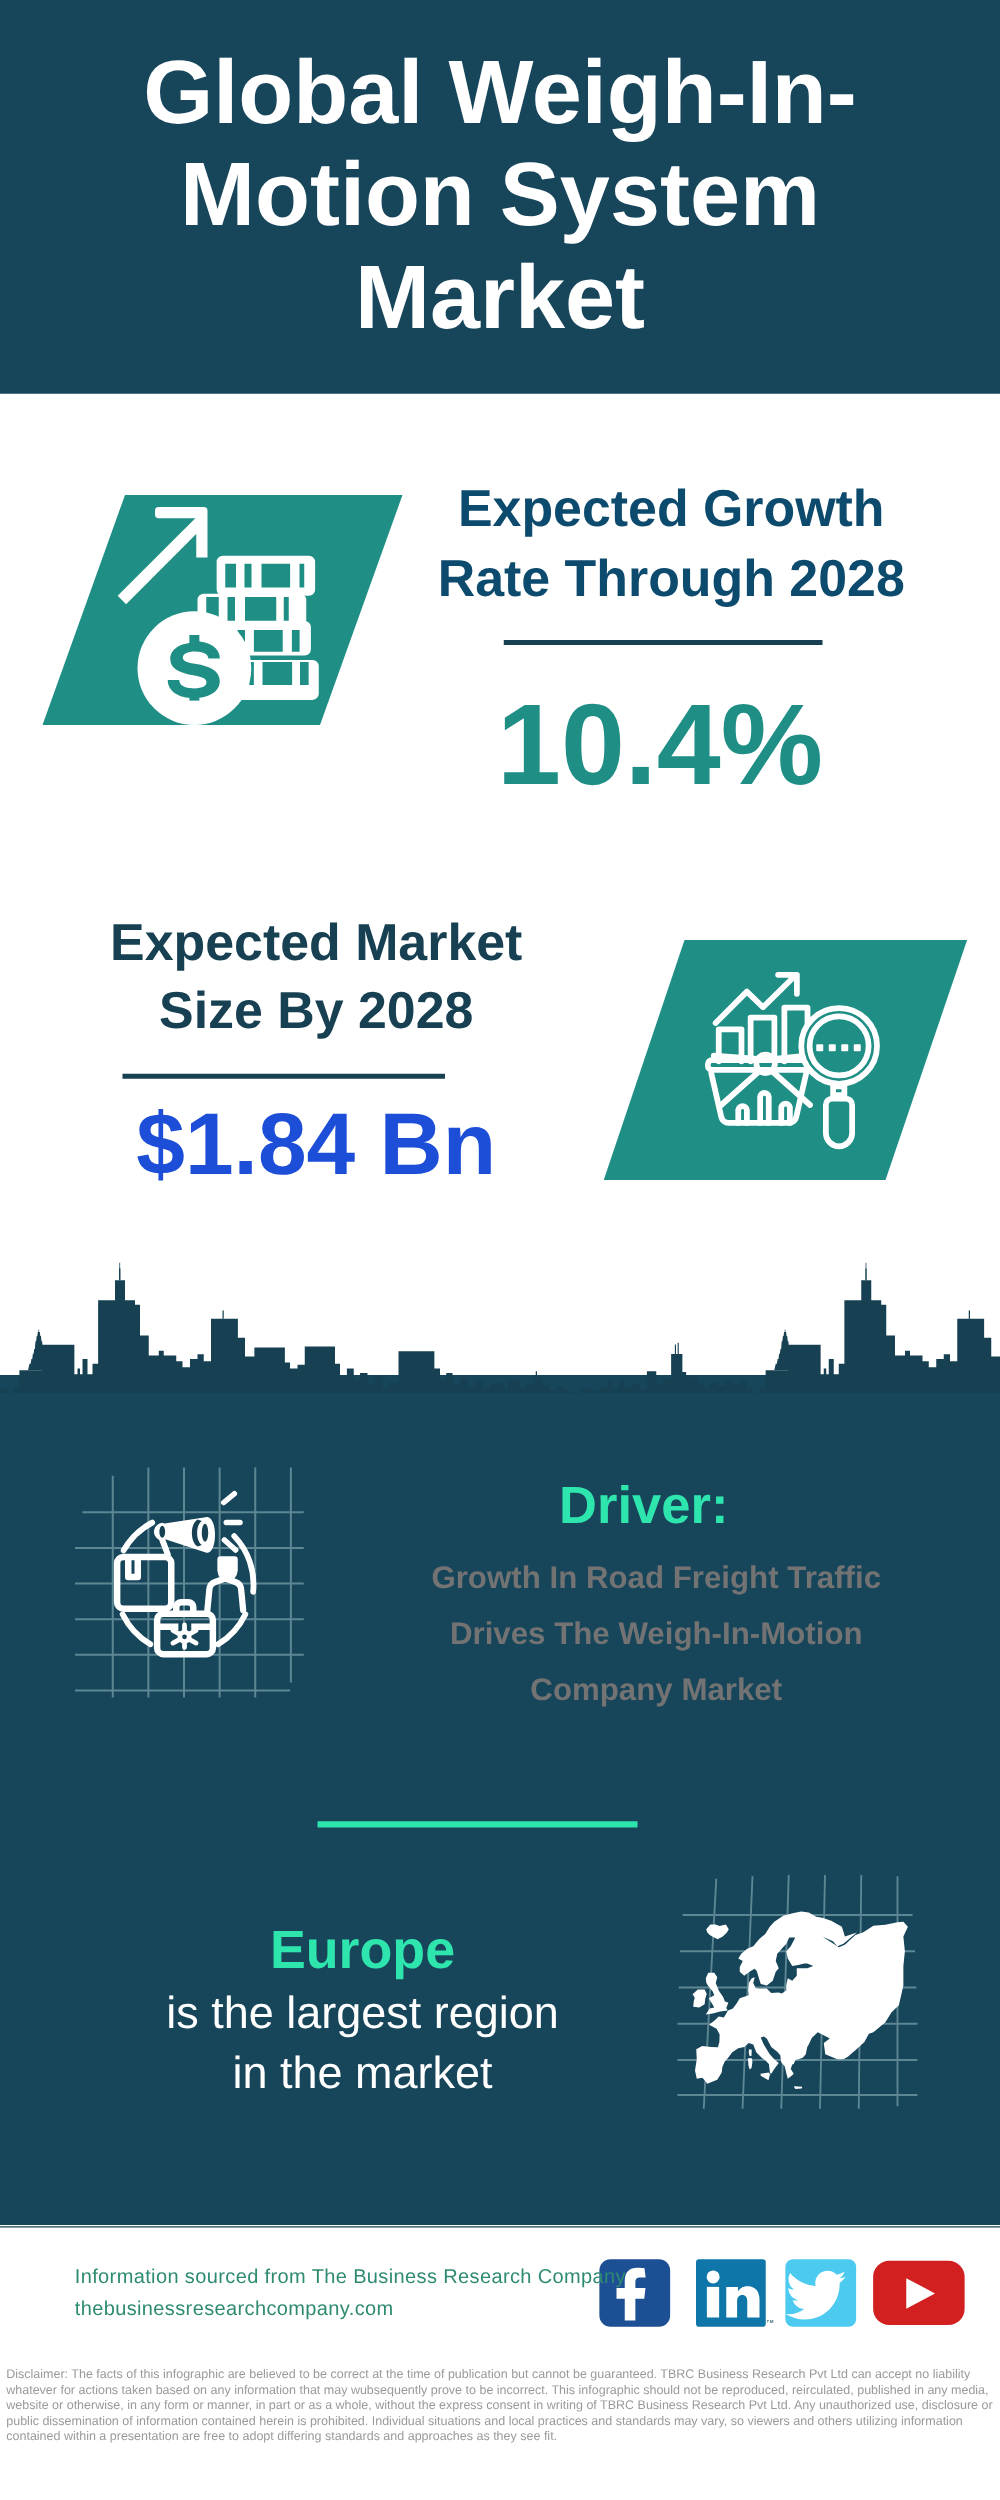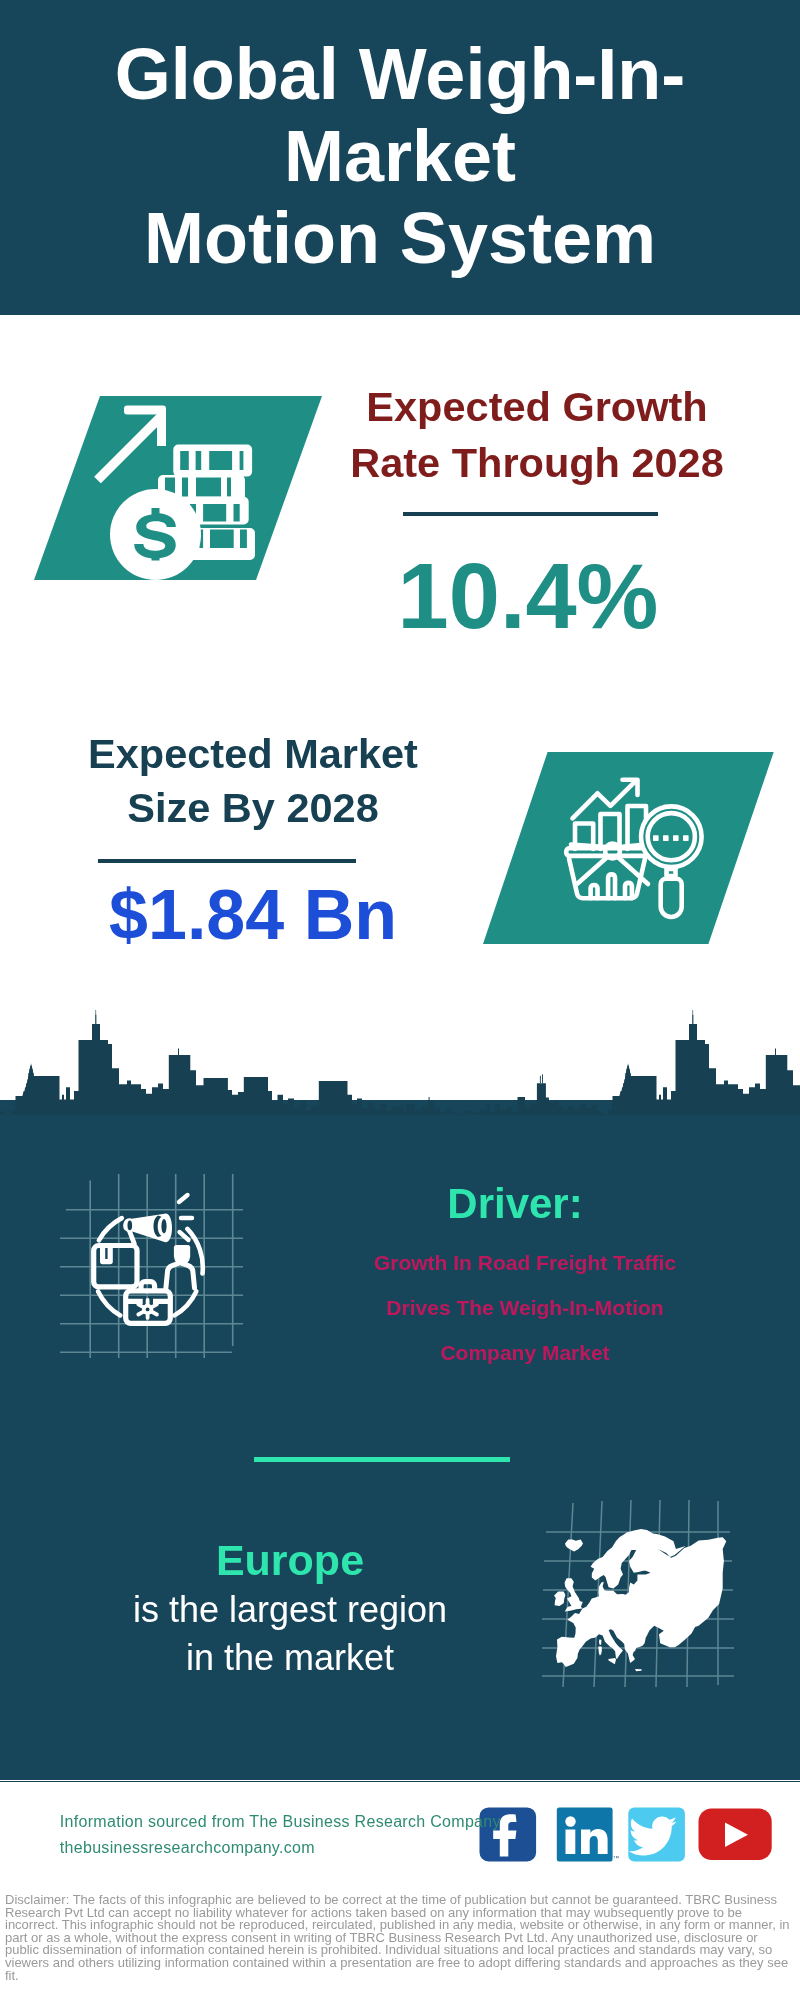--- a/index.html
+++ b/index.html
@@ -2,51 +2,51 @@
 <html><head>
 <meta charset="utf-8">
 <style>
   html,body{margin:0;padding:0;}
   body{width:800px;height:2000px;background:#ffffff;font-family:"Liberation Sans",sans-serif;overflow:hidden;}
   .page{position:relative;width:800px;height:1532px;}
   
   .hero{position:absolute;left:0;top:0;width:800px;height:315px;background:#17455a;}
   .hero-title{position:absolute;left:50px;top:33px;width:700px;text-align:center;color:#ffffff;font-weight:bold;font-size:72px;line-height:82px;}
   
-  .stat1-title{position:absolute;left:337px;top:379px;width:400px;text-align:center;color:#7f1d1d;font-weight:bold;font-size:41.5px;line-height:56px;}
+  .stat1-title{position:absolute;left:337px;top:379px;width:400px;text-align:center;color:#0c4a6e;font-weight:bold;font-size:41.5px;line-height:56px;}
   .rule1{position:absolute;left:403px;top:511.5px;width:255px;height:4.5px;background:#174152;}
   .stat1-value{position:absolute;left:328px;top:550px;width:400px;text-align:center;color:#1f8f86;font-weight:bold;font-size:92px;line-height:92px;}
   
   .stat2-title{position:absolute;left:51px;top:727px;width:404px;text-align:center;color:#174152;font-weight:bold;font-size:41.5px;line-height:54px;}
   .rule2{position:absolute;left:98px;top:858.5px;width:258px;height:4.5px;background:#174152;}
   .stat2-value{position:absolute;left:53px;top:880px;width:400px;text-align:center;color:#1d4ed8;font-weight:bold;font-size:70px;line-height:70px;}
   .para{position:absolute;}
   .ico{position:absolute;}
   
   .lower{position:absolute;left:0;top:1100px;width:800px;height:680px;background:#17455a;}
   .skyline{position:absolute;left:0;top:1010px;width:800px;height:160px;}
   .driver-label{position:absolute;left:270px;top:1184px;width:490px;text-align:center;color:#2fe5ae;font-weight:bold;font-size:42px;line-height:40px;}
-  .driver-text{position:absolute;left:270px;top:1240px;width:510px;text-align:center;color:#be185d;font-weight:bold;font-size:21px;line-height:45px;}
+  .driver-text{position:absolute;left:270px;top:1240px;width:510px;text-align:center;color:#737373;font-weight:bold;font-size:25px;line-height:45px;}
   .midrule{position:absolute;left:254px;top:1457px;width:256px;height:4.5px;background:#2fe5ae;}
   .region-name{position:absolute;left:45px;top:1538px;width:490px;text-align:center;color:#2fe5ae;font-weight:bold;font-size:43px;line-height:44px;}
   .region-text{position:absolute;left:35px;top:1586px;width:510px;text-align:center;color:#ffffff;font-size:36px;line-height:48px;}
   
   .footbar{position:absolute;left:0;top:1781px;width:800px;height:1px;background:#174152;}
   .src-text{position:absolute;left:35.8px;top:1809px;color:#2e8b72;font-size:16px;line-height:26px;letter-spacing:0.3px;margin-left:24px;}
-  .disclaimer{position:absolute;left:5px;top:1894px;width:790px;color:#9a9a9a;font-size:13px;line-height:12.6px;}
+  .disclaimer{position:absolute;left:5px;top:1894px;width:790px;color:#9a9a9a;font-size:10px;line-height:12.6px;}
 </style>
 </head>
 <body>
 
 <div class="page">
   <div class="hero">
     <div class="hero-title">
       <div>Global Weigh-In-</div>
+      <div>Motion System</div>
       <div>Market</div>
-      <div>Motion System</div>
     </div>
   </div>
   <svg class="para" style="left:30px;top:392px;" width="300" height="196" viewBox="0 0 300 196">
     <polygon points="70,4 292,4 226,188 4,188" fill="#1f8f86"></polygon>
     <g fill="none" stroke="#ffffff" stroke-width="9.5">
       <path d="M67.5,88 L130,25.5" stroke-linecap="butt"></path>
     </g>
     <g fill="#ffffff">
       <path d="M97,13.5 h36 a3,3 0 0 1 3,3 v37.5 h-9 v-31.5 h-30 a3,3 0 0 1 -3,-3 v-3 a3,3 0 0 1 3,-3 z"></path>
     </g>

